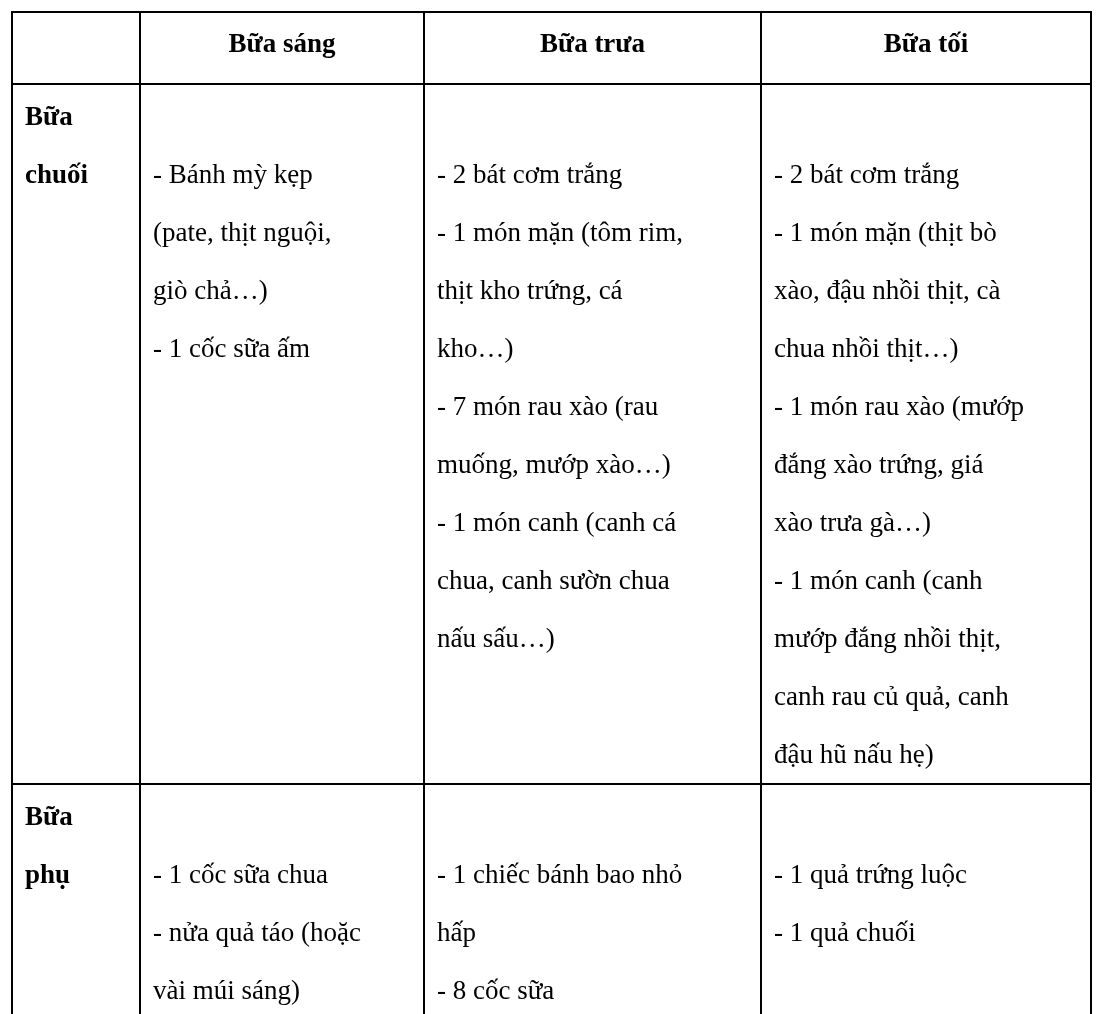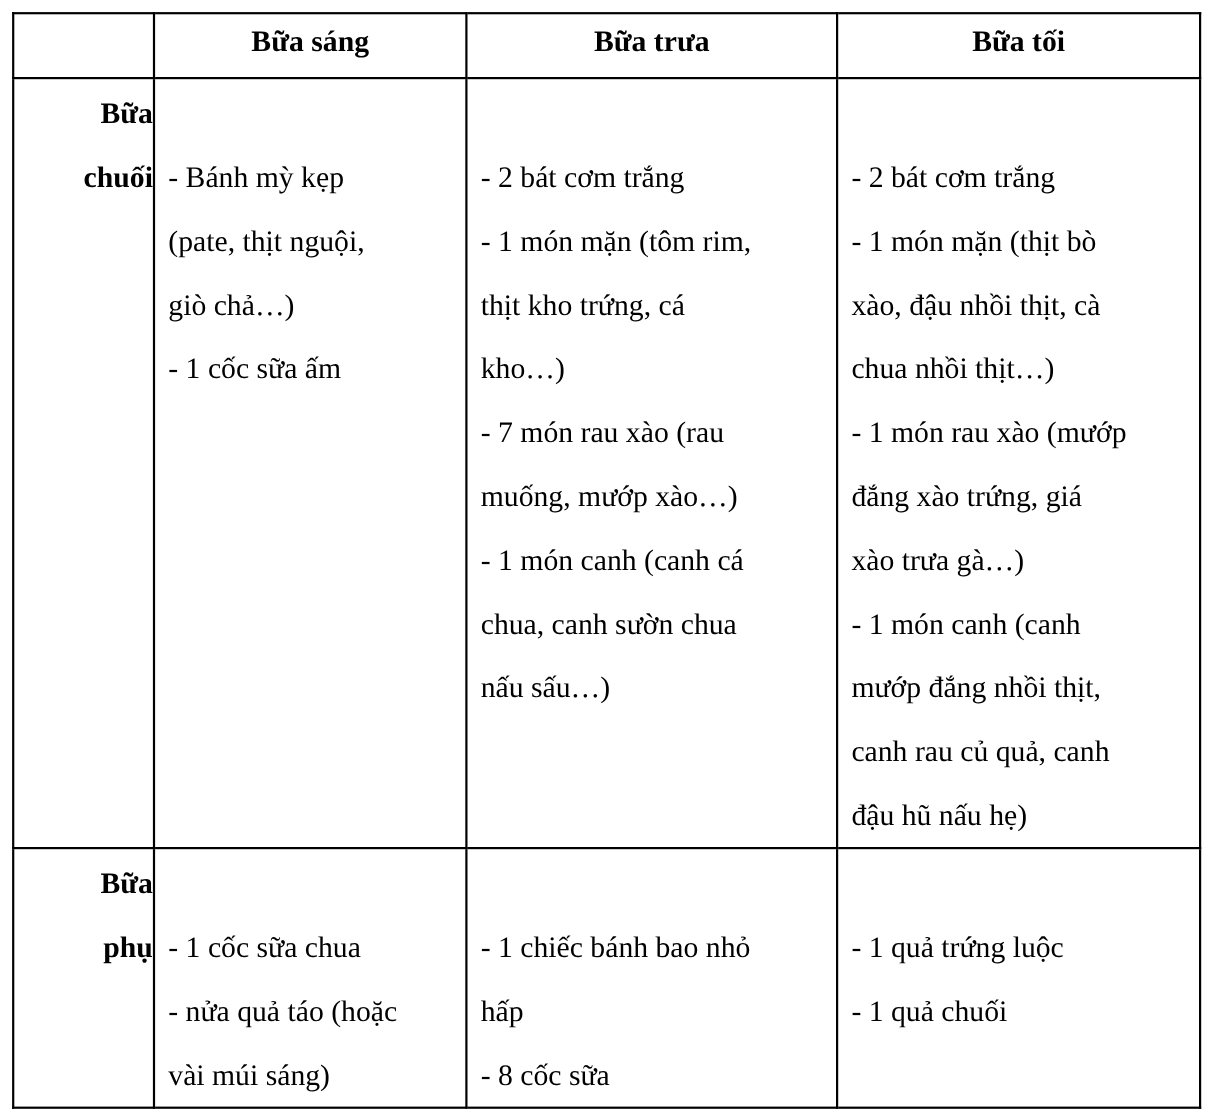--- a/index.html
+++ b/index.html
@@ -27,36 +27,36 @@
       vertical-align: top;
       padding: 0;
       font-size: 27px;
       line-height: 58px;
     }
     col.c0 { width: 128px; }
     col.c1 { width: 284px; }
     col.c2 { width: 337px; }
     col.c3 { width: 330px; }
 
-    tr.head { height: 59px; }
+    tr.head { height: 72px; }
     tr.head th {
       font-weight: bold;
       text-align: center;
       vertical-align: middle;
       line-height: 44px;
       padding-bottom: 10px;
     }
     tr.row-main { height: 699px; }
     tr.row-snack { height: 233px; }
 
     .rowhead {
       font-weight: bold;
       padding-left: 12px !important;
       padding-top: 2px !important;
-      text-align: right;
+      text-align: left;
     }
     .rowhead span { display: block; }
 
     .cell {
       padding-left: 12px !important;
       padding-right: 6px !important;
       padding-top: 60px !important;
       margin-left: 28px;
     }
     .cell .item { display: block; }

